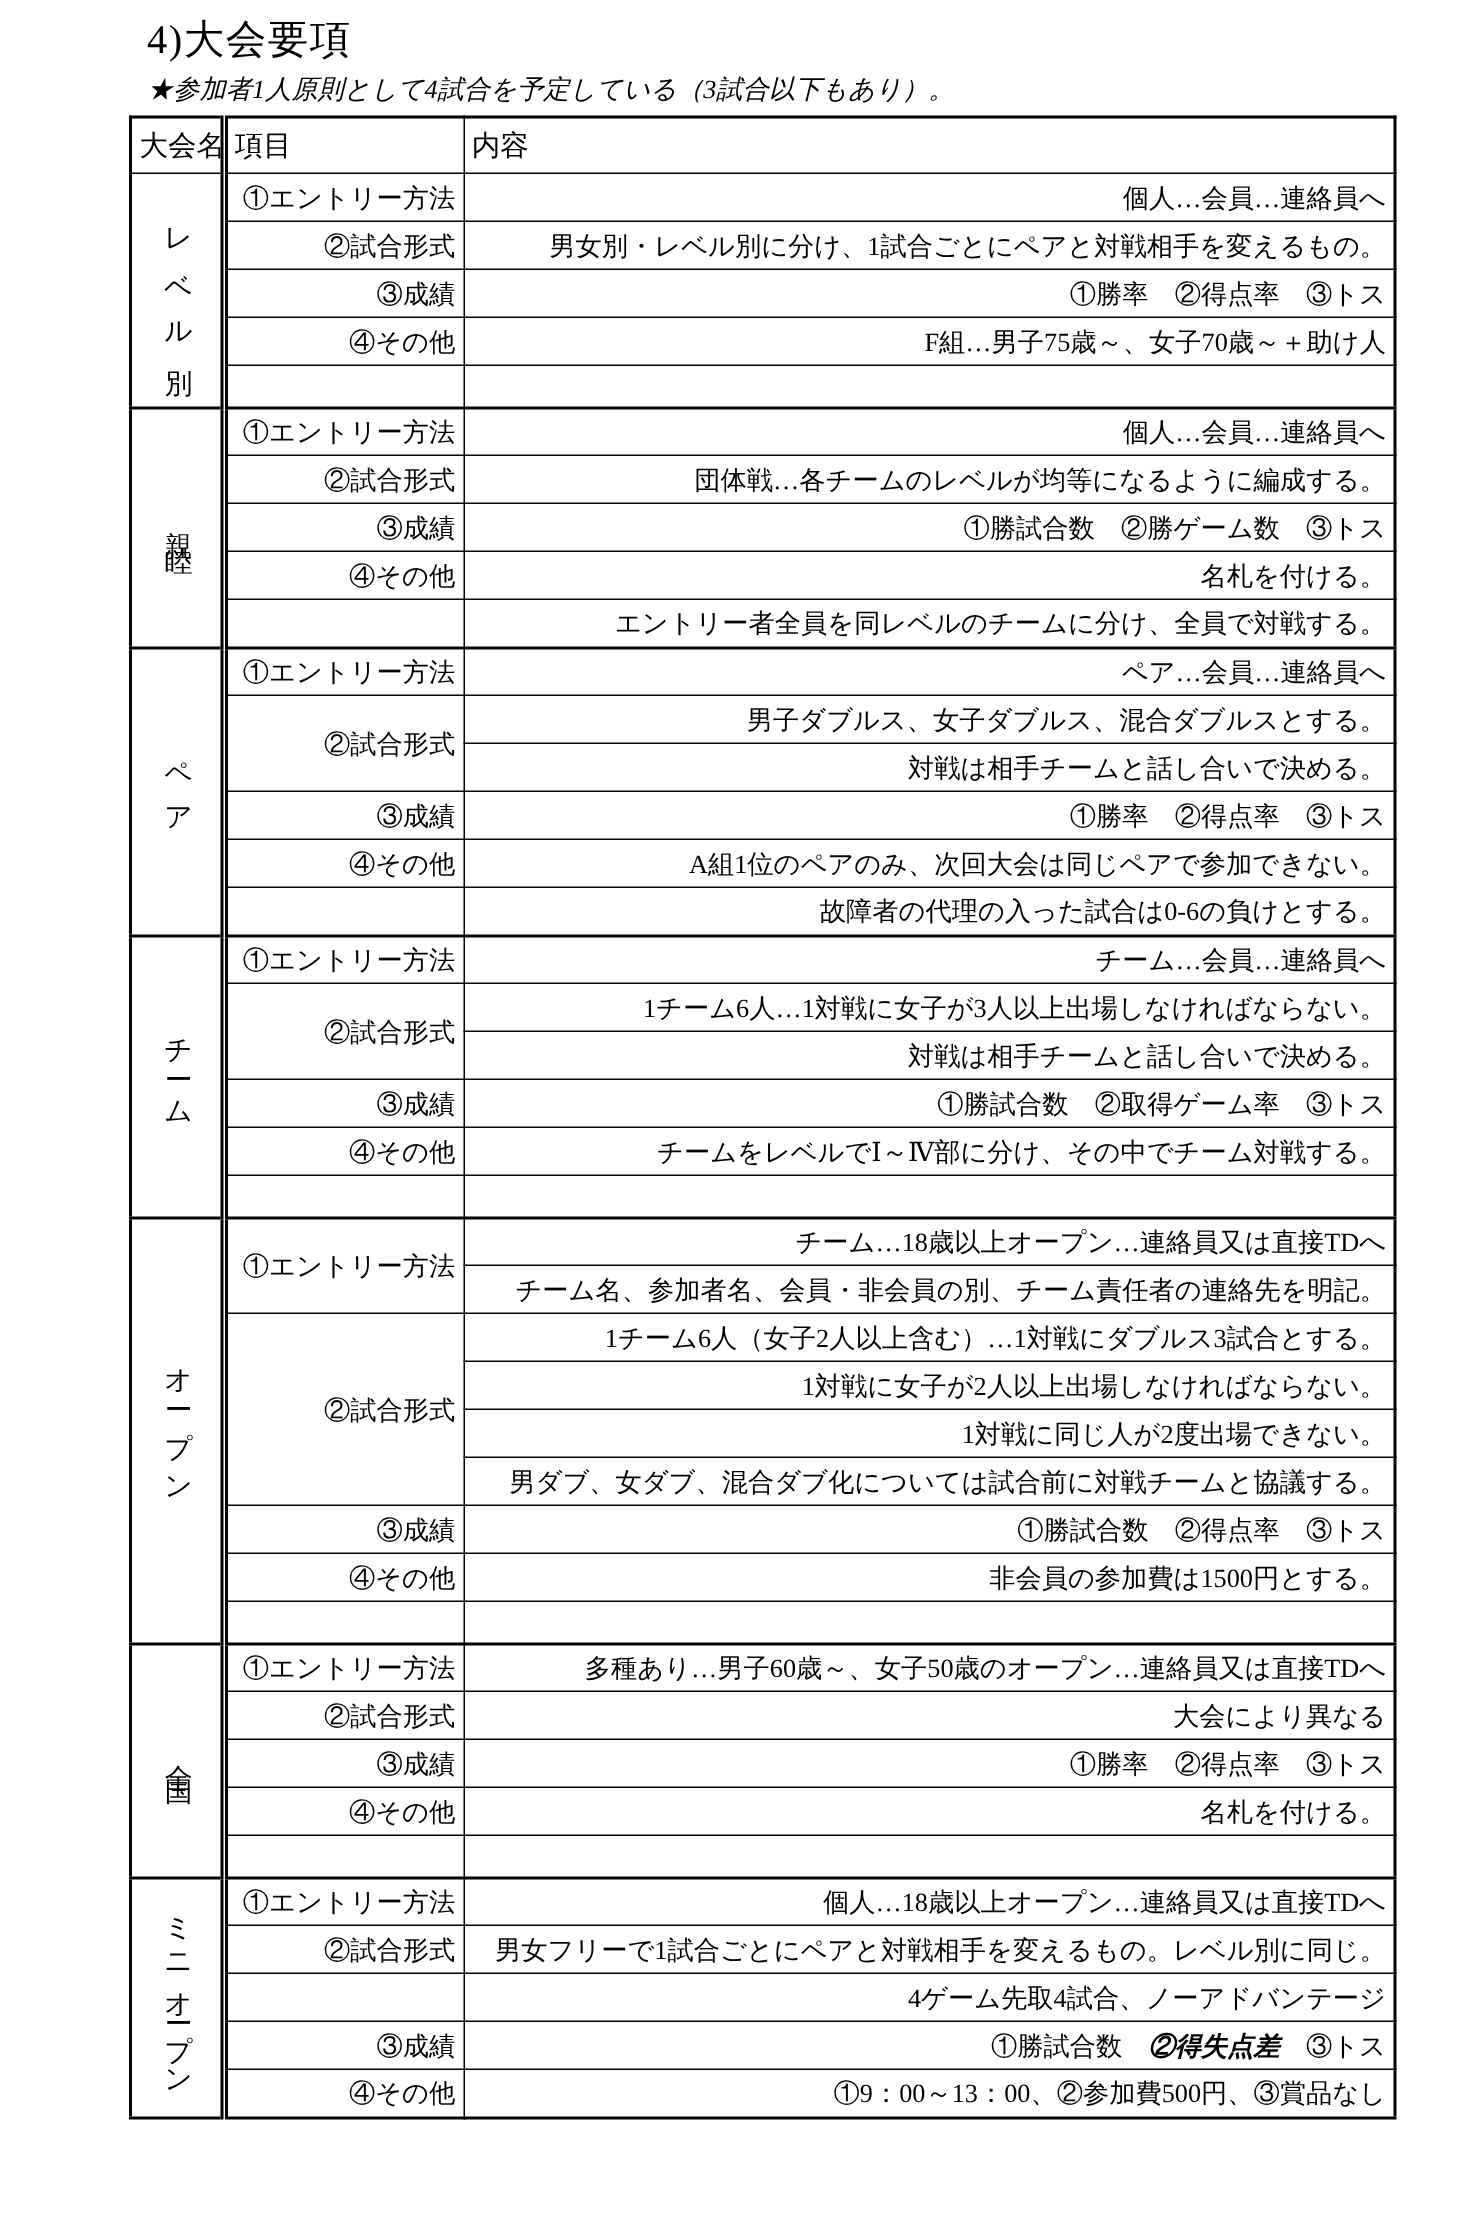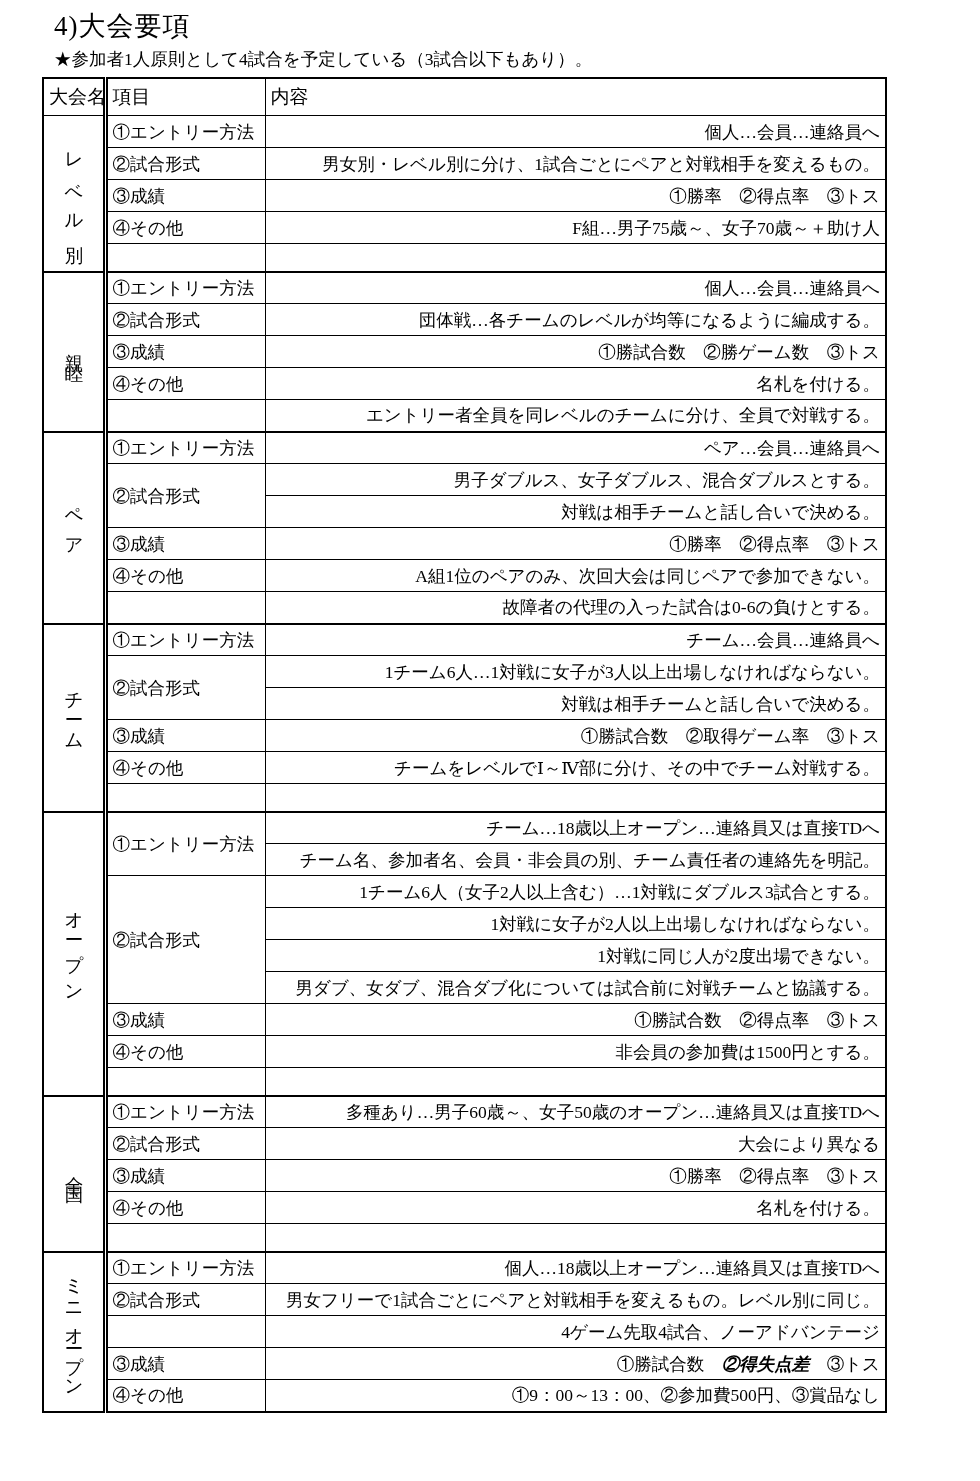--- a/index.html
+++ b/index.html
@@ -2,28 +2,28 @@
 <html lang="ja"><head>
 <meta charset="utf-8">
 <style>
   html,body{margin:0;padding:0;background:#ffffff;}
   body{
     width:980px;height:1481px;
     font-family:"Liberation Serif","DejaVu Serif",serif;
     color:#000000;
     overflow:hidden;
   }
-  .page{padding:6px 0 0 42px;}
+  .page{padding:6px 0 0 86px;}
   .page-title{
     font-size:27px;
     font-weight:normal;
     margin:2px 0 4px 12px;
     letter-spacing:1px;
   }
-  .notes{margin:0 0 6px 12px;}
+  .notes{margin:0 0 6px 12px;font-style:italic;}
   .note{font-size:17.5px;line-height:23px;margin:0;}
   table.main{
     border-collapse:collapse;
     width:843px;
     table-layout:fixed;
     border:2px solid #000;
   }
   col.c-name{width:62px;}
   col.c-item{width:160px;}
   col.c-content{width:621px;}
@@ -52,21 +52,21 @@
   .vertical-text{
     writing-mode:vertical-rl;
     text-orientation:mixed;
     display:inline-block;
     font-size:18.5px;
     letter-spacing:0.55em;
     line-height:1;
   }
   .vertical-text.tight{letter-spacing:0.18em;}
   .dbl-left{border-left:5px double #000;}
-  td.item-cell{vertical-align:middle;}
+  td.item-cell{vertical-align:middle;text-align:right;}
   td.content-cell{vertical-align:middle;text-align:right;}
   .bold{font-weight:bold;font-style:italic;}
 </style>
 </head>
 <body>
 
 <div class="page">
   <h1 class="page-title">4)大会要項</h1>
   <div class="notes">
     <p class="note">★参加者1人原則として4試合を予定している（3試合以下もあり）。</p>

